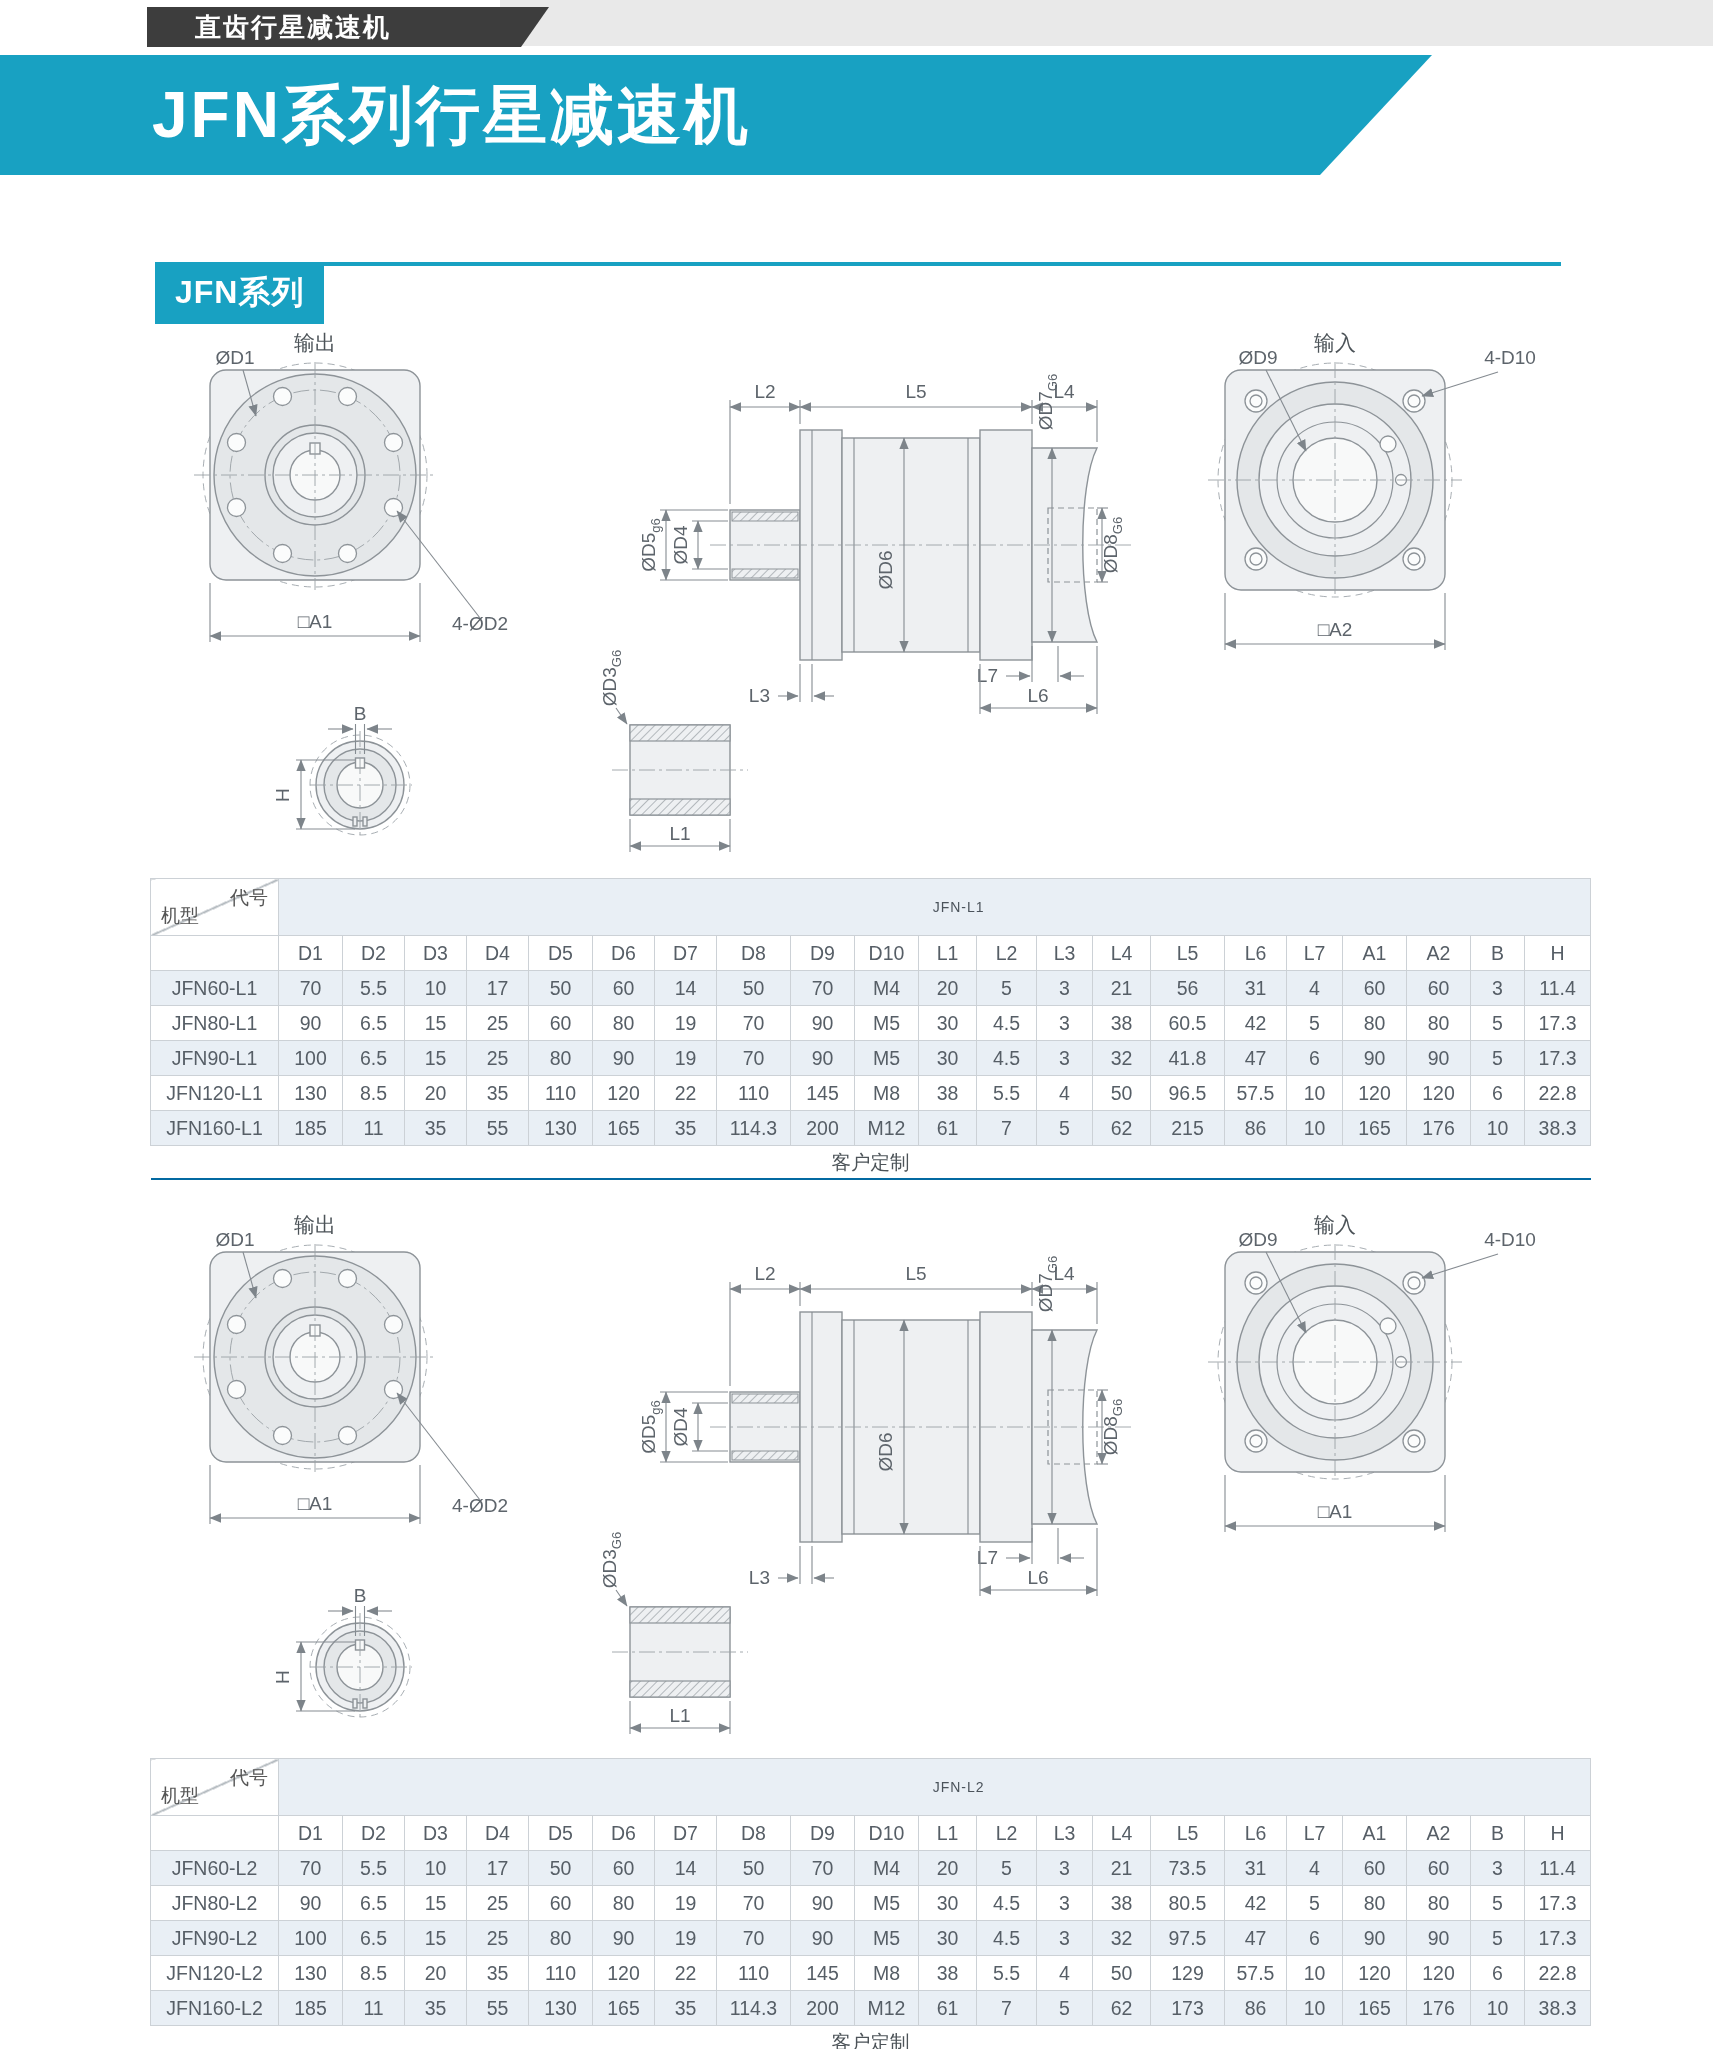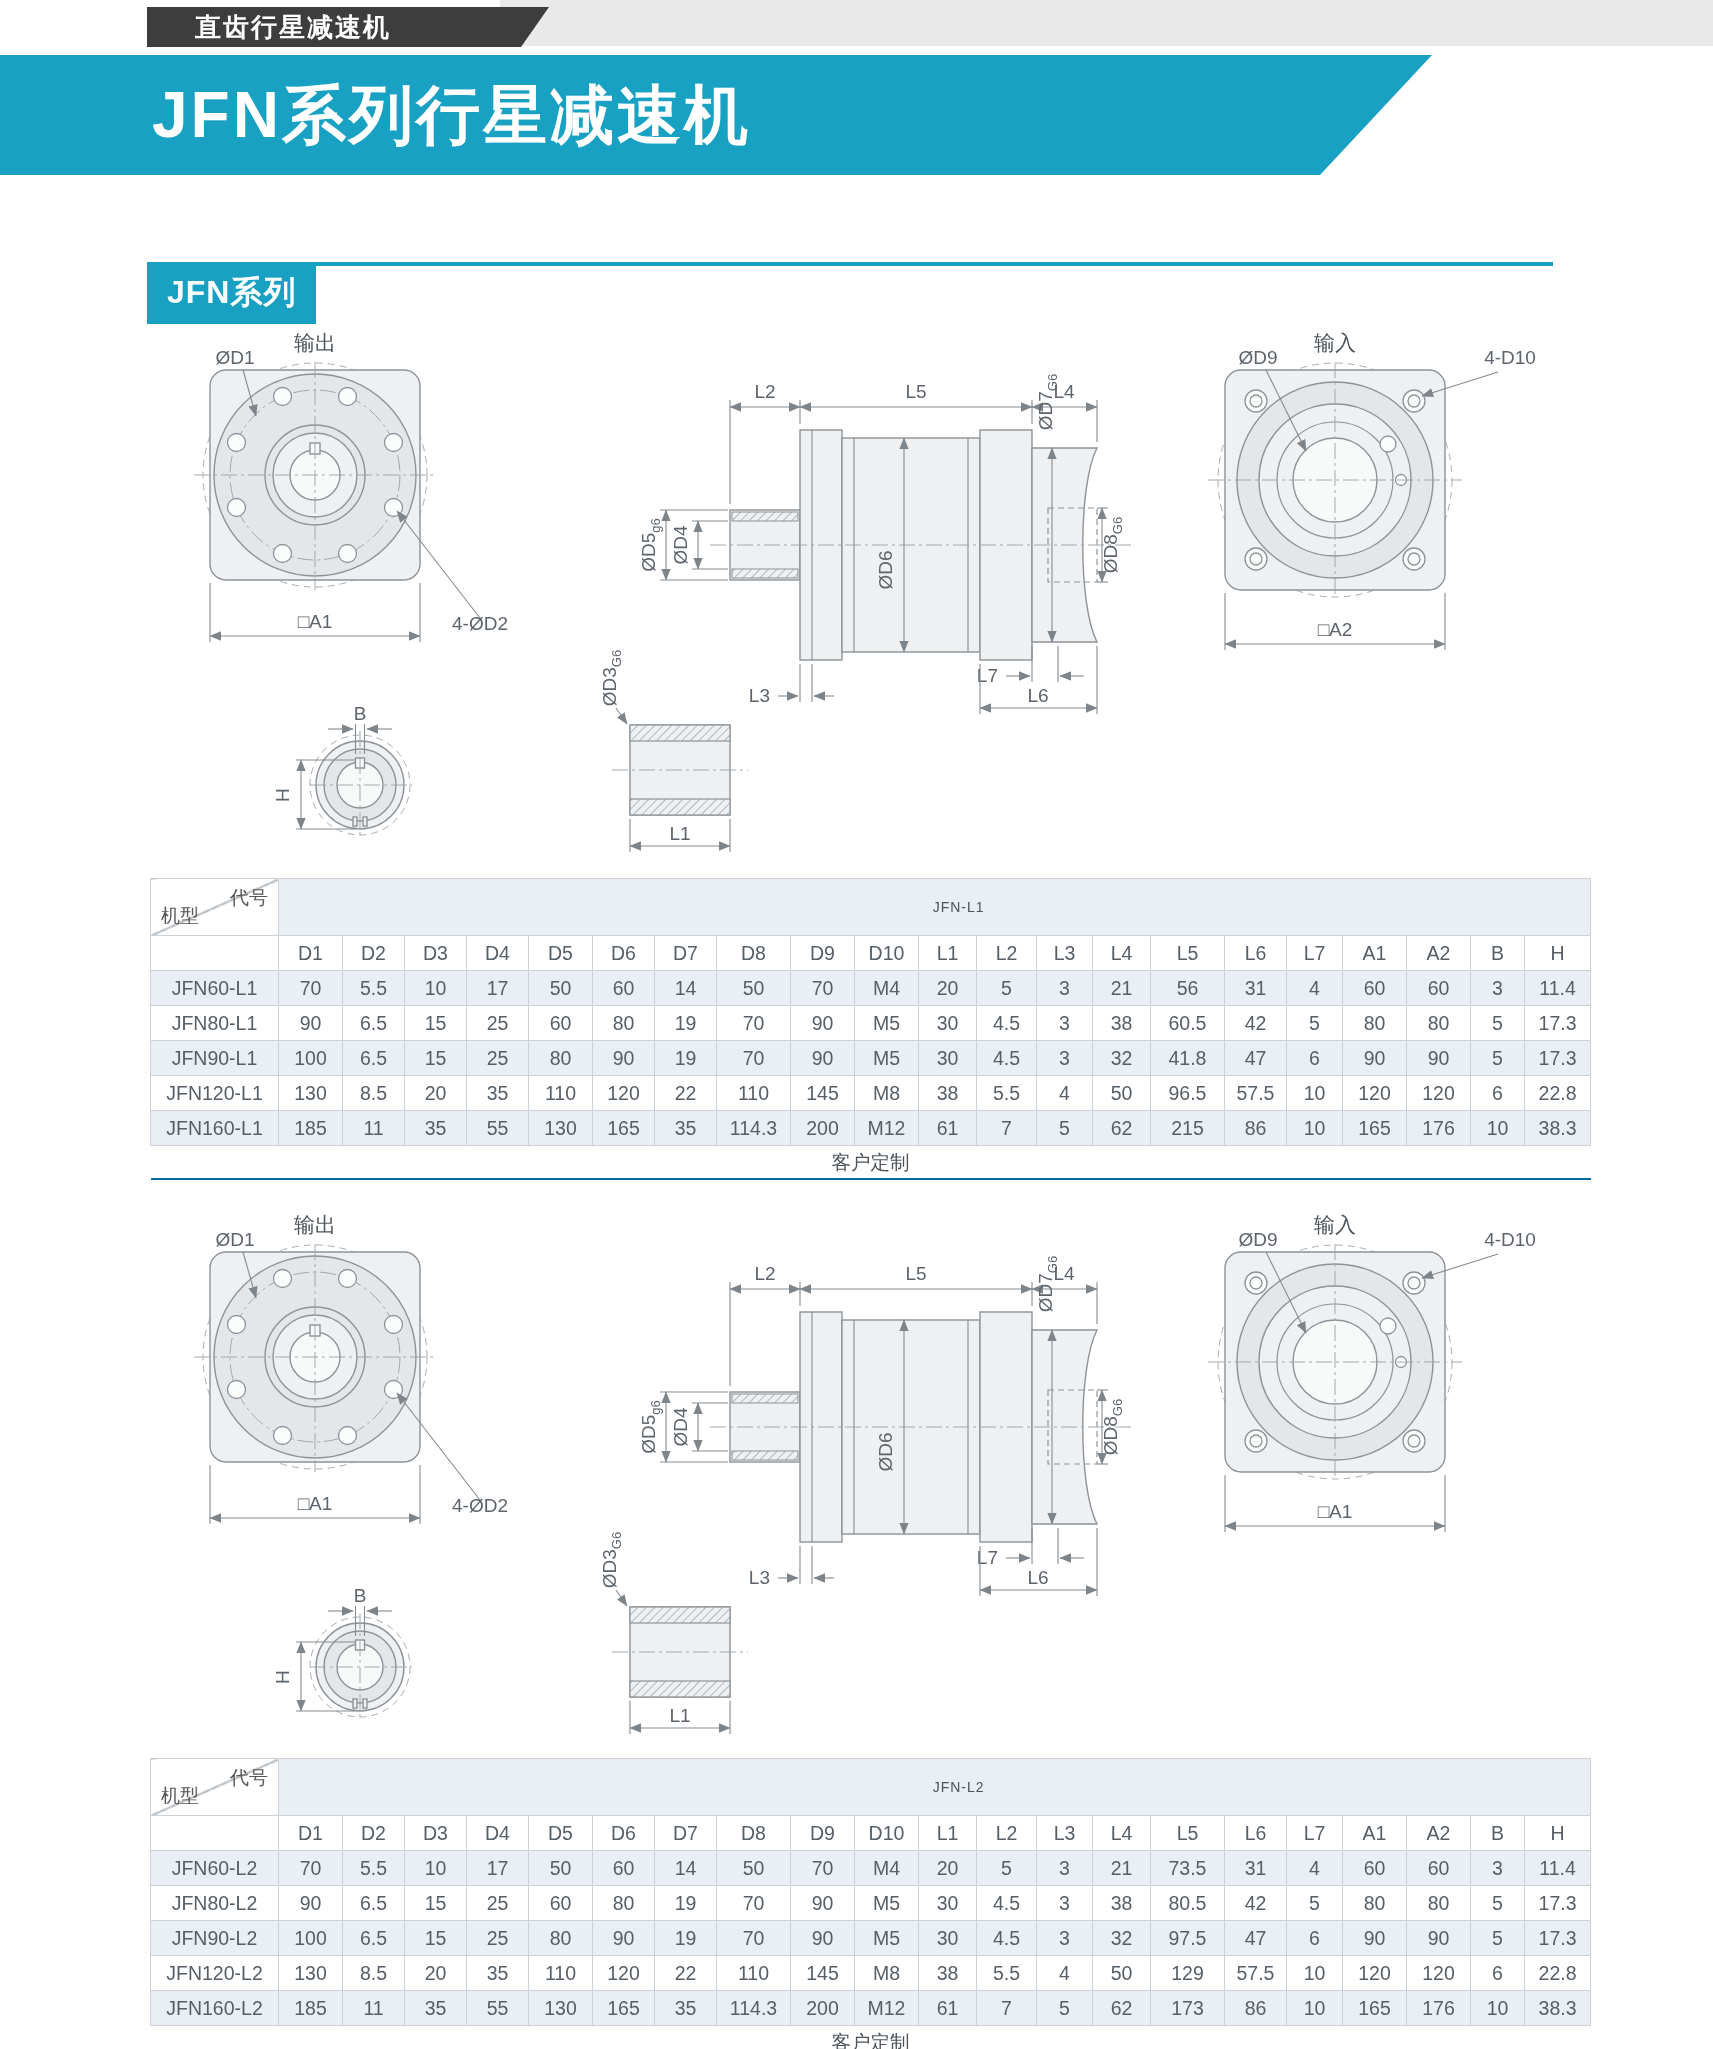--- a/index.html
+++ b/index.html
@@ -19,21 +19,21 @@
   .banner{
     position:absolute;left:0;top:55px;width:1432px;height:120px;background:var(--accent);
     clip-path:polygon(0 0,100% 0,calc(100% - 112px) 100%,0 100%);
     text-align:center;
   }
   .banner-title{
     position:absolute;left:152px;top:50%;transform:translateY(-50%);
     color:#fff;font-size:64px;font-weight:bold;letter-spacing:3px;white-space:nowrap;
   }
   .section{
-    position:absolute;left:147px;top:262px;width:1406px;
+    position:absolute;left:155px;top:262px;width:1406px;
     border-top:4px solid var(--accent);display:flex;align-items:stretch;
   }
   .badge{background:var(--accent);color:#fff;font-size:32px;font-weight:bold;
     padding:5px 20px 9px;letter-spacing:1px;white-space:nowrap;}
   .sec-title{color:var(--accent);font-size:32px;font-weight:bold;padding:6px 0 0 24px;
     letter-spacing:2px;white-space:nowrap;}
   
   .dwg{position:absolute;left:150px;width:1410px;height:545px;}
   .dwg svg{display:block;}
   .dwg .body{fill:#eef0f2;stroke:#8d9398;stroke-width:1.4;}

